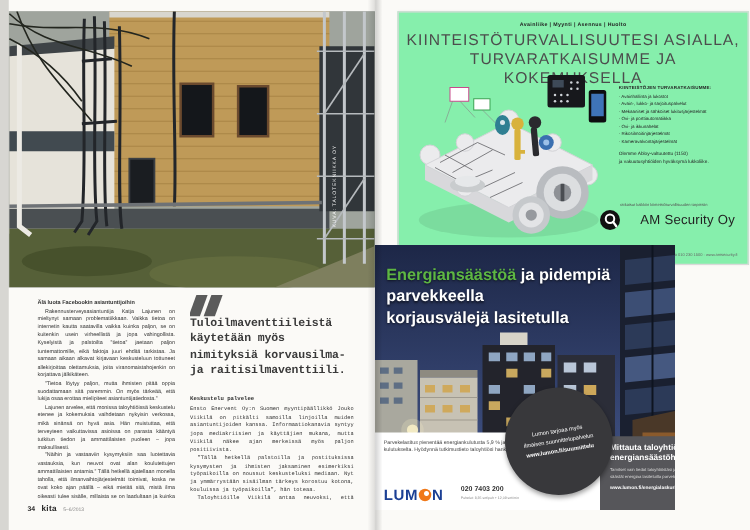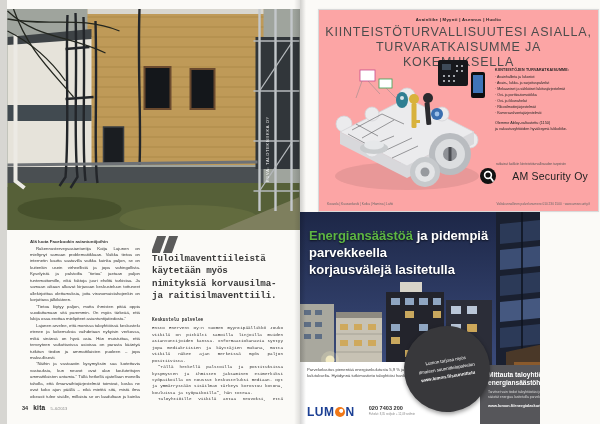--- a/index.html
+++ b/index.html
@@ -28,41 +28,41 @@
   .quote-icon i:first-child{left:2px;} .quote-icon i:last-child{left:14px;}
   .pullquote{font-weight:bold;font-size:9.2px;line-height:1.35;color:#3a3a3a;letter-spacing:-0.1px;}
   .subhead{font-weight:bold;font-size:4.5px;margin:14px 0 2px 0;text-align:left;}
 
   .page-footer{position:absolute;left:22px;top:404px;display:flex;align-items:baseline;gap:5px;}
   .pf-num{font-weight:bold;font-size:5.5px;color:#333;}
   .pf-mag{font-weight:bold;font-size:6.5px;color:#222;letter-spacing:.3px;}
   .pf-issue{font-size:4px;color:#888;}
 
   
-  .sec-ad{position:absolute;left:318px;top:9px;width:279px;height:201px;background:#fca5a5;
+  .sec-ad{position:absolute;left:318px;top:9px;width:279px;height:201px;background:#86efac;
           border:1px solid #d9d9d9;box-shadow:0 0 2px rgba(0,0,0,.06);}
   .sec-services{position:absolute;top:7px;left:0;width:100%;text-align:center;font-weight:bold;
           font-size:4.2px;color:#222;letter-spacing:.3px;}
   .sec-headline{position:absolute;top:15px;left:0;width:100%;text-align:center;color:#4c4c4c;
           font-size:12.5px;letter-spacing:.8px;line-height:1.18;font-weight:400;}
   .sec-illus{position:absolute;left:2px;top:44px;width:172px;height:150px;}
   .sec-right{position:absolute;left:176px;top:58px;width:98px;color:#222;}
   .sec-list-header{font-weight:bold;font-size:3.6px;margin-bottom:3px;letter-spacing:.2px;}
   .sec-list{list-style:none;margin:0;padding:0;font-size:3.6px;line-height:1.65;}
   .sec-list li::before{content:"· ";}
   .sec-note{margin-top:5px;font-size:3.8px;line-height:1.5;}
   .sec-tagline{position:absolute;right:8px;top:152px;width:118px;text-align:center;font-size:3.2px;color:#555;}
   .sec-logo-row{position:absolute;right:10px;top:158px;display:flex;align-items:center;gap:16px;}
   .sec-logo-mark{width:16px;height:16px;}
   .sec-brand{font-size:10.5px;color:#222;letter-spacing:.2px;}
   .sec-bottom{position:absolute;left:8px;right:8px;bottom:5px;display:flex;justify-content:space-between;
           font-size:3.2px;color:#666;}
 
   
-  .lumon{position:absolute;left:300px;top:212px;width:240px;height:212px;overflow:hidden;background:#1d2747;}
+  .lumon{position:absolute;left:300px;top:196px;width:240px;height:212px;overflow:hidden;background:#1d2747;}
   .lumon-headline{position:absolute;left:9px;top:15px;font-weight:bold;font-size:13px;line-height:1.32;
           color:#ffffff;text-shadow:0 1px 2px rgba(0,0,0,.65);z-index:3;}
   .hl-green{color:#5db643;}
   .lumon-strip{position:absolute;left:0;top:150px;width:180px;height:62px;background:#ffffff;z-index:4;}
   .lumon-body{margin:5px 7px 0 7px;font-size:4.2px;line-height:1.5;color:#444;text-align:left;}
   .lumon-logo-row{position:absolute;left:7px;bottom:5px;display:flex;align-items:flex-start;gap:14px;}
   .lumon-brand{font-weight:bold;font-size:12px;color:#1b3f94;letter-spacing:.5px;display:flex;align-items:center;}
   .lumon-o{display:inline-block;width:10px;height:10px;border-radius:50%;margin:0 .5px;
           background:radial-gradient(circle at 62% 38%, #ffffff 0 1.6px, #f07818 2.4px);}
   .lumon-phone{font-weight:bold;font-size:5.6px;color:#333;}

